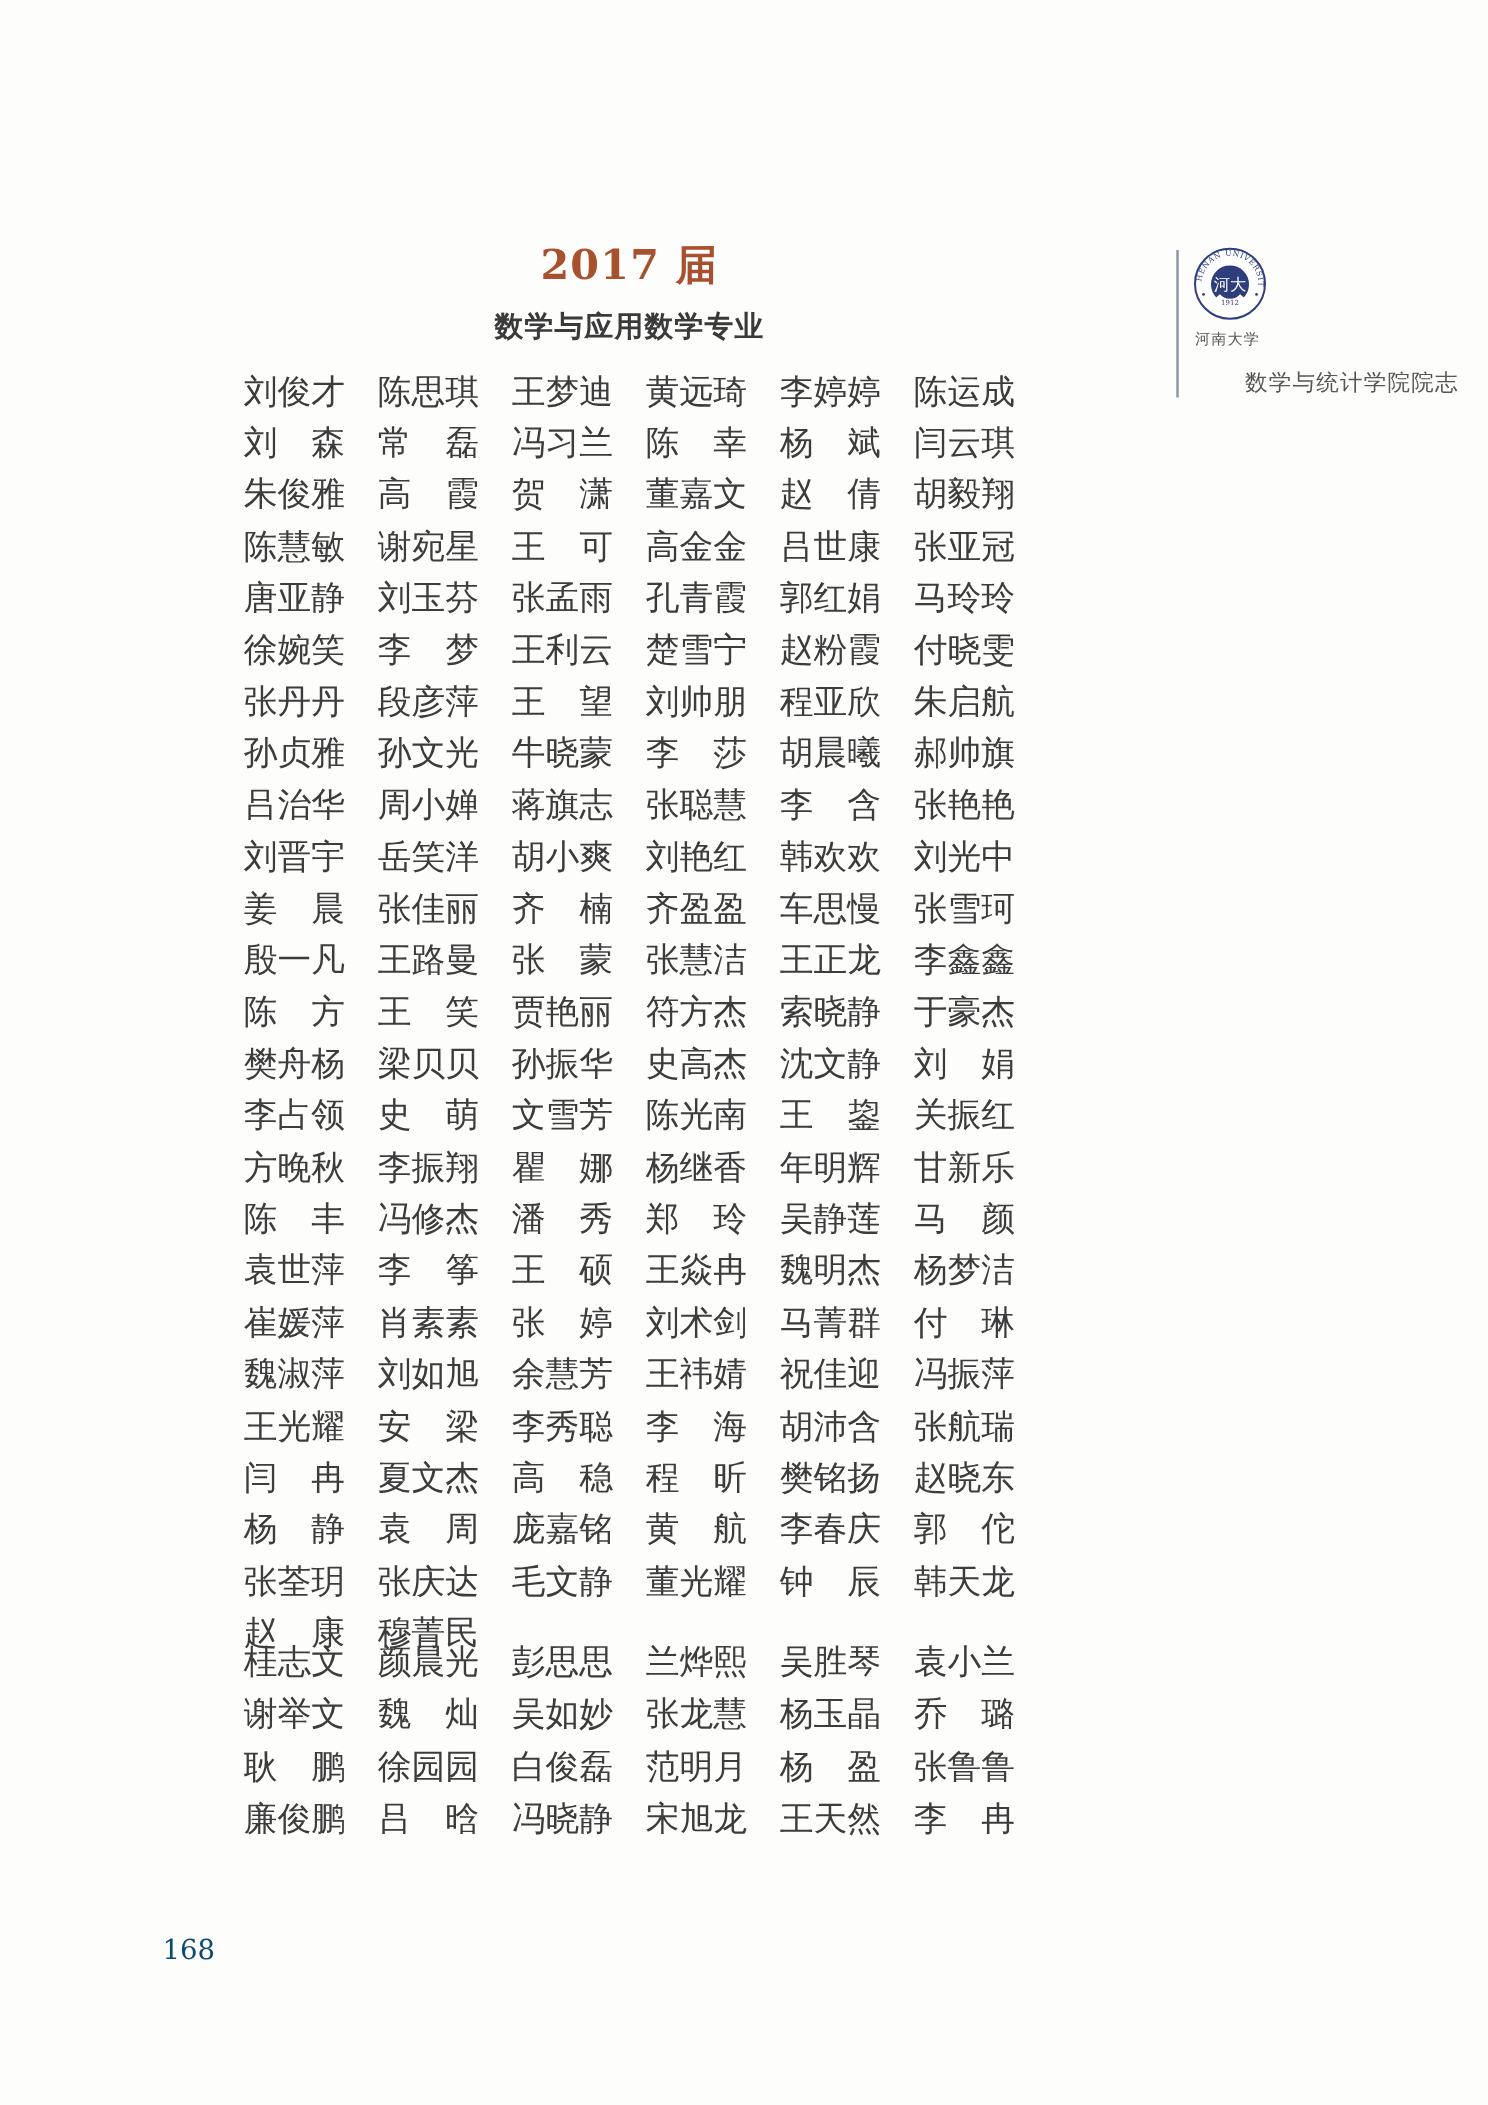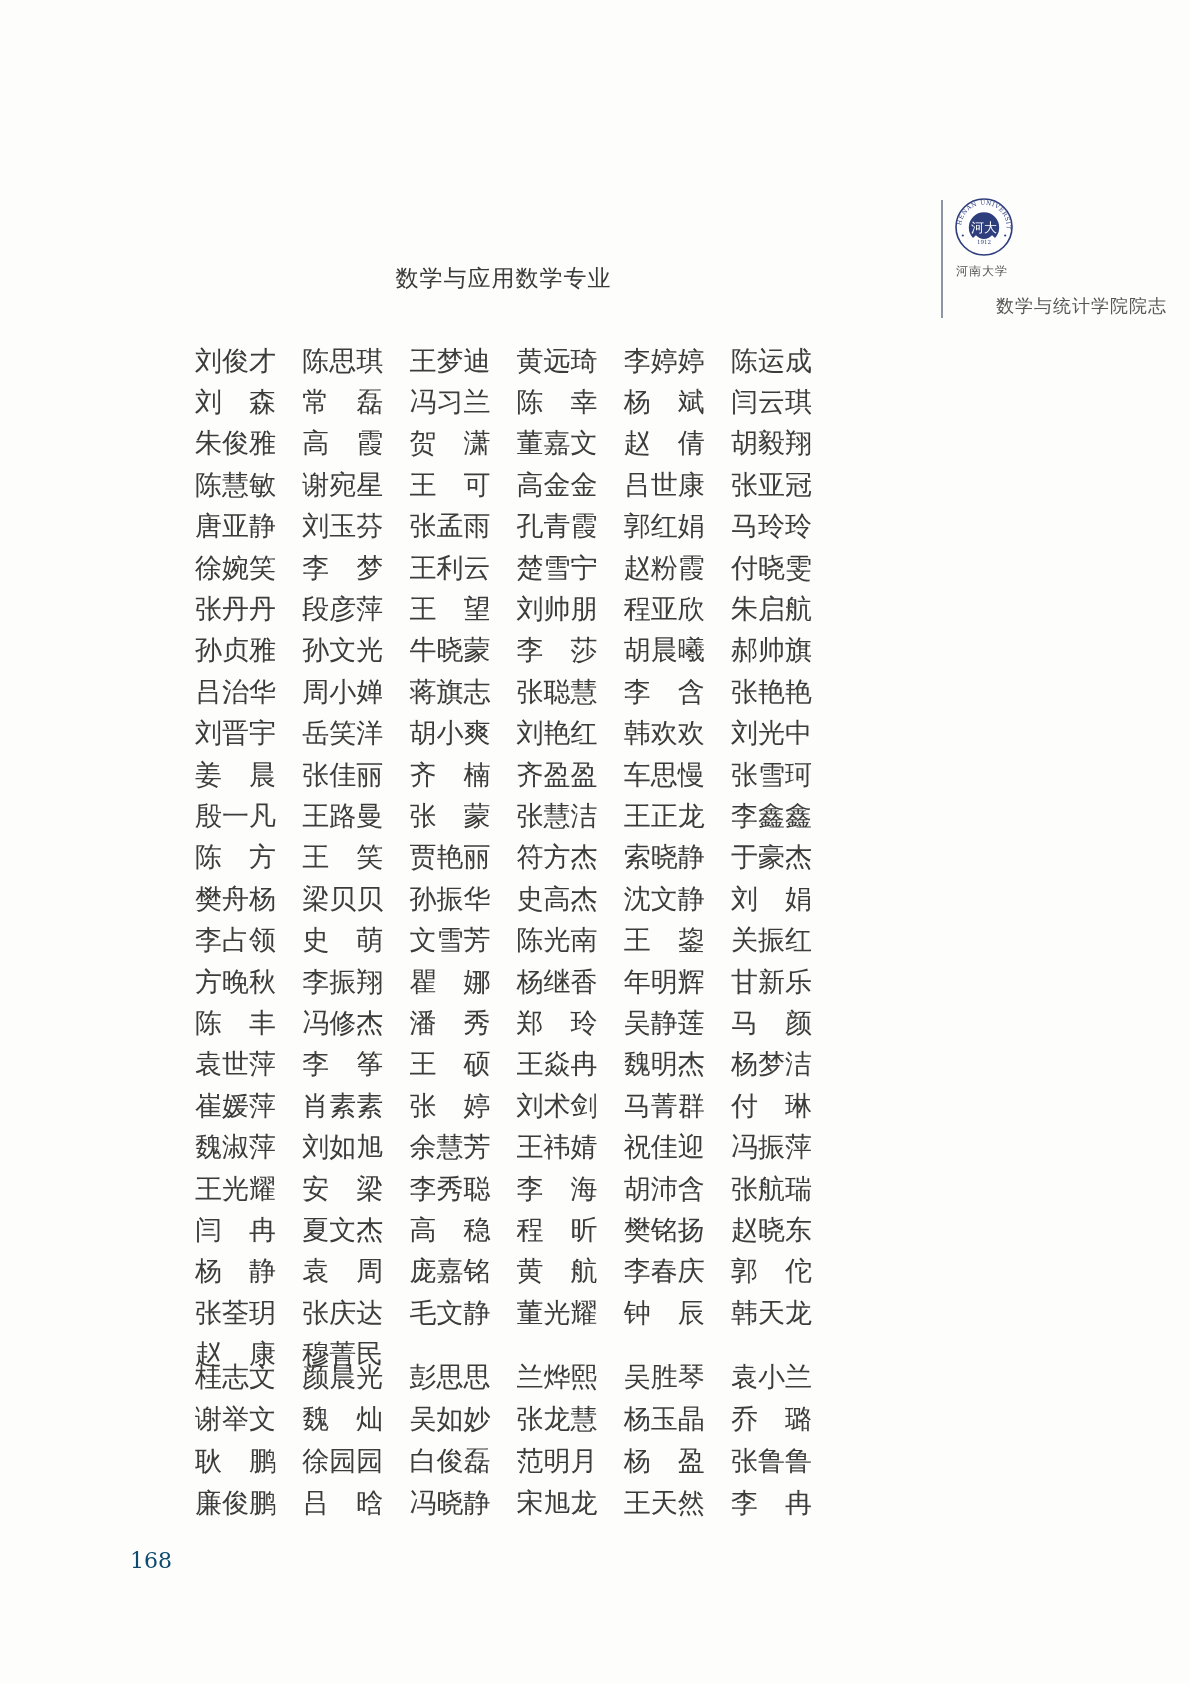--- a/index.html
+++ b/index.html
@@ -19,29 +19,28 @@
     font-weight:bold;font-size:33px;line-height:40px;
     color:#a8512e;letter-spacing:1px;
   }
   .sec-heading{
     position:absolute;left:195px;width:617px;
     text-align:center;
     font-family:"DejaVu Sans","Liberation Sans",sans-serif;
     font-size:23px;line-height:32px;font-weight:500;
     color:#3a3a3a;letter-spacing:1px;
   }
-  .h1pos{top:262px;}
+  .h1pos{top:246px;font-weight:bold;}
   .h2pos{top:1334px;}
 
   .names-grid{
     position:absolute;left:195px;width:617px;
     display:grid;
     grid-template-columns:repeat(6,81px);
     justify-content:space-between;
-    margin-top:48px;
   }
   .g1pos{top:292px;grid-auto-rows:41.4px;}
   .g2pos{top:1308px;grid-auto-rows:42px;}
   .cell{display:flex;align-items:center;}
   .nm{
     display:inline-block;width:81px;
     font-size:27px;color:#3c3c3c;
     white-space:nowrap;
     text-align:justify;text-align-last:justify;
     font-family:"DejaVu Serif","Liberation Serif",serif;
@@ -67,20 +66,21 @@
     position:absolute;left:996px;top:294px;
     font-size:18px;color:#565656;letter-spacing:1px;
     font-family:"DejaVu Serif","Liberation Serif",serif;
   }
 </style>
 </head>
 <body>
 
 <div class="page">
 
+  <div class="doc-title">2017 届</div>
 
   <div class="sec-heading h1pos">数学与应用数学专业</div>
 
   <div class="names-grid g1pos">
       <div class="cell">
         <span class="nm">刘俊才</span>
       </div>
       <div class="cell">
         <span class="nm">陈思琪</span>
       </div>

